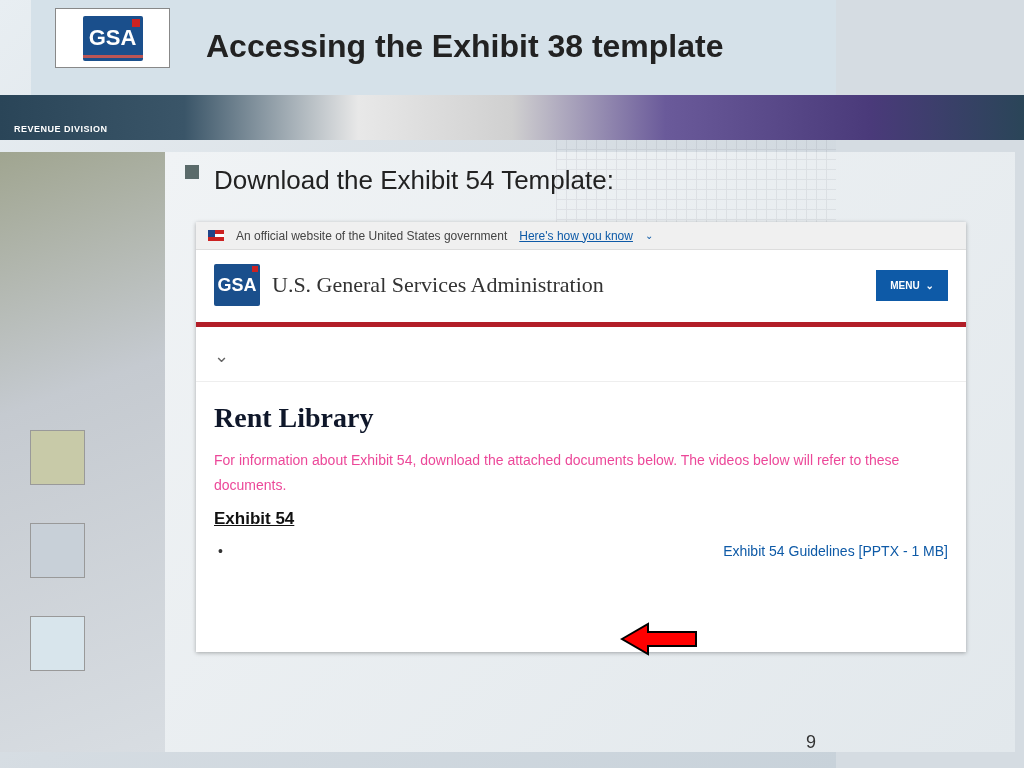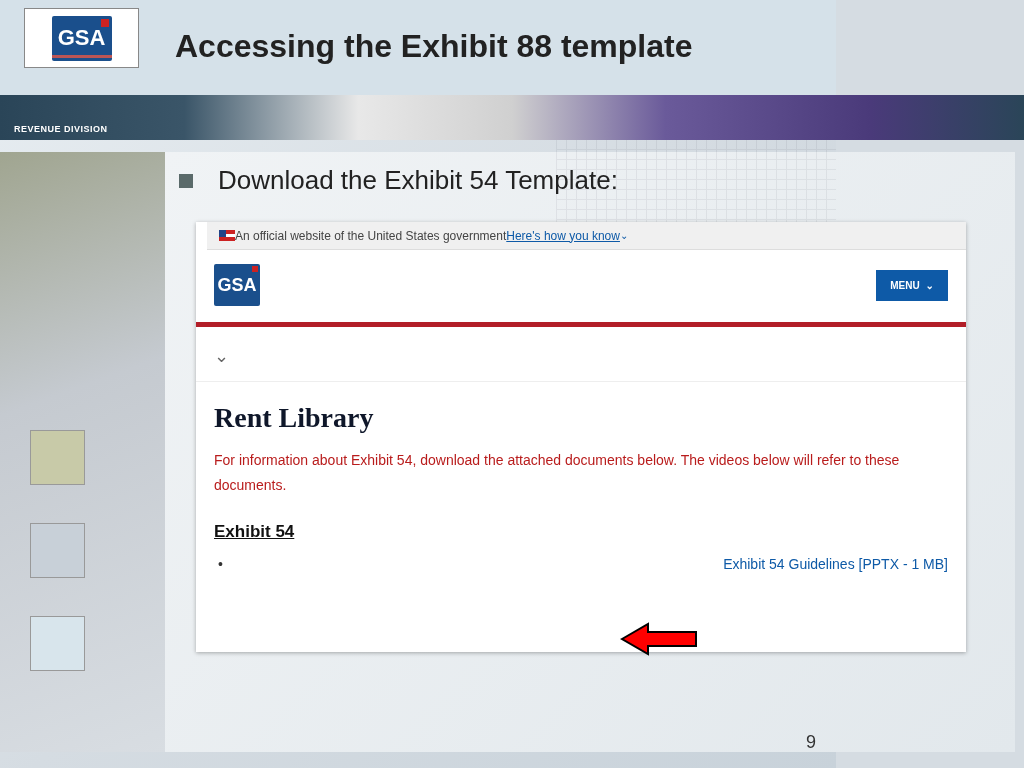--- a/index.html
+++ b/index.html
@@ -1,59 +1,59 @@
 <!DOCTYPE html>
 <html><head>
 <meta charset="utf-8">
 <style>
 * { margin:0; padding:0; box-sizing:border-box; }
 body { width:1024px; height:768px; font-family:Verdana,Arial,sans-serif; background:#d5dce2; overflow:hidden; position:relative; }
 
-.slide { width:836px; height:768px; position:relative; background:linear-gradient(135deg,#e8eef2 0%,#d5dce2 50%,#c8d2da 100%); }
+.slide { width:836px; height:768px; position:relative; background:linear-gradient(135deg,#e8eef2 0%,#d5dce2 50%,#c8d2da 100%);padding-left:31px; }
 
 .header { height:95px; background:#d5e1e9; position:relative; }
 .logo-box { position:absolute; left:24px; top:8px; width:115px; height:60px; background:#fff; border:1px solid #888; display:flex; align-items:center; justify-content:center; }
 .logo-inner { width:60px; height:45px; background:#1a4f8c; color:#fff; display:flex; align-items:center; justify-content:center; font-weight:bold; font-size:22px; border-radius:2px; position:relative; }
 .logo-inner::before { content:""; position:absolute; right:3px; top:3px; width:8px; height:8px; background:#c22; }
 .logo-inner::after { content:""; position:absolute; bottom:3px; left:0; width:100%; height:3px; background:#b55; }
 .slide-title { position:absolute; left:175px; top:28px; font-size:32px; font-weight:bold; color:#222; font-family:Verdana,sans-serif; }
 
 .banner { position:absolute; top:95px; left:0; width:1024px; height:45px; background:linear-gradient(90deg,#2a4558 0%,#3a5568 18%,#e8e8e8 35%,#d0d0d0 50%,#6a5a9a 65%,#4a3a7a 85%,#2a4558 100%); }
 .sub-label { position:absolute; top:124px; left:14px; color:#fff; font-size:9px; font-weight:bold; letter-spacing:0.5px; }
 
 .content { position:absolute; top:152px; left:165px; width:850px; height:600px; background:linear-gradient(135deg,#f0f3f5 0%,#e2e8ec 100%); }
 .left-deco { position:absolute; top:152px; left:0; width:165px; height:600px; background:linear-gradient(160deg,#a0a590 0%,#c5cad0 40%,#d8dde2 100%); }
 
-.bullet-line { position:absolute; top:165px; left:179px; display:flex; align-items:center; gap:25px; }
+.bullet-line { position:absolute; top:165px; left:185px; display:flex; gap:15px; }
 .bullet-sq { width:14px; height:14px; background:#5a6a6a; }
 .bullet-text { font-size:26px; color:#222; }
 
 .screenshot { position:absolute; top:222px; left:196px; width:770px; height:430px; background:#fff; box-shadow:0 1px 4px rgba(0,0,0,0.3); }
-.gov-banner { height:28px; background:#f0f0f0; border-bottom:1px solid #ddd; display:flex; align-items:center; padding:0 12px; font-size:12px; gap:0;margin-left:11px; }
+.gov-banner { height:28px; background:#f0f0f0; border-bottom:1px solid #ddd; display:flex; align-items:center; padding:0 12px; font-size:12px; gap:12px; }
 .flag-icon { width:16px; height:11px; background:linear-gradient(#c22 33%,#fff 33% 66%,#c22 66%); position:relative; }
 .flag-icon::before { content:""; position:absolute; width:7px; height:7px; background:#224488; top:0; left:0; }
 .gov-text { color:#444; }
 .gov-link { color:#0e5aa7; text-decoration:underline; cursor:pointer; }
 
 .gsa-header { display:flex; align-items:center; justify-content:space-between; padding:14px 18px 10px; }
 .gsa-left { display:flex; align-items:center; gap:12px; }
 .gsa-logo { width:46px; height:42px; background:#1a4f8c; color:#fff; display:flex; align-items:center; justify-content:center; font-weight:bold; font-size:18px; border-radius:2px; position:relative; }
 .gsa-logo::before { content:""; position:absolute; right:2px; top:2px; width:6px; height:6px; background:#c22; }
 .gsa-name { font-size:22px; color:#333; font-family:Georgia,serif; }
 .menu-btn { background:#0e5aa7; color:#fff; padding:10px 14px; font-size:10px; font-weight:bold; display:flex; align-items:center; gap:6px; cursor:pointer; }
 
 .red-bar { height:5px; background:#b21e28; margin:6px 0 0; }
 
 .section-hdr { display:flex; align-items:center; justify-content:space-between; padding:18px 18px 14px; border-bottom:1px solid #eee; }
 .section-title { font-size:18px; font-weight:bold; color:#222; }
 .chev { font-size:18px; color:#666; }
 
 .page-body { padding:20px 18px 10px; }
 .page-h1 { font-size:28px; font-weight:bold; color:#0f172a; margin-bottom:14px; font-family:Georgia,serif; }
-.page-desc { font-size:14px; color:#b91c1c; line-height:1.8; margin-bottom:24px; }
+.page-desc { font-size:14px; color:#ec4899; line-height:1.8; margin-bottom:11px; }
 .doc-h2 { font-size:17px; font-weight:bold; color:#111; margin-bottom:12px;text-decoration:underline; }
 .doc-list { list-style:none; padding-left:18px;text-align:right; }
 .doc-list li { font-size:14px; color:#0e5aa7; padding:2px 0; position:relative; }
 .doc-list li::before { content:"•"; position:absolute; left:-14px; color:#333; }
 .doc-link { color:#0e5aa7; text-decoration:none; cursor:pointer; }
 
 .arrow { position:absolute; top:622px; left:620px; }
 .arrow svg { display:block; }
 
 .nav-boxes { position:absolute; left:30px; top:430px; }
@@ -68,21 +68,21 @@
 </style>
 </head>
 <body>
 
 <div class="slide">
 
   <div class="header">
     <div class="logo-box">
       <div class="logo-inner">GSA</div>
     </div>
-    <div class="slide-title">Accessing the Exhibit 88 template</div>
+    <div class="slide-title">Accessing the Exhibit 38 template</div>
   </div>
 
   <div class="banner"></div>
   <div class="sub-label">REVENUE DIVISION</div>
 
   <div class="left-deco"></div>
   <div class="content"></div>
   <div class="deco-pattern"></div>
 
   <div class="bullet-line">
@@ -94,20 +94,21 @@
     <div class="gov-banner">
       <span class="flag-icon"></span>
       <span class="gov-text">An official website of the United States government</span>
       <span class="gov-link">Here's how you know</span>
       <span style="color:#0e5aa7;font-size:10px;">⌄</span>
     </div>
 
     <div class="gsa-header">
       <div class="gsa-left">
         <div class="gsa-logo">GSA</div>
+        <div class="gsa-name">U.S. General Services Administration</div>
       </div>
       <div class="menu-btn">
         <span>MENU</span>
         <span>⌄</span>
       </div>
     </div>
 
     <div class="red-bar"></div>
 
     <div class="section-hdr">

